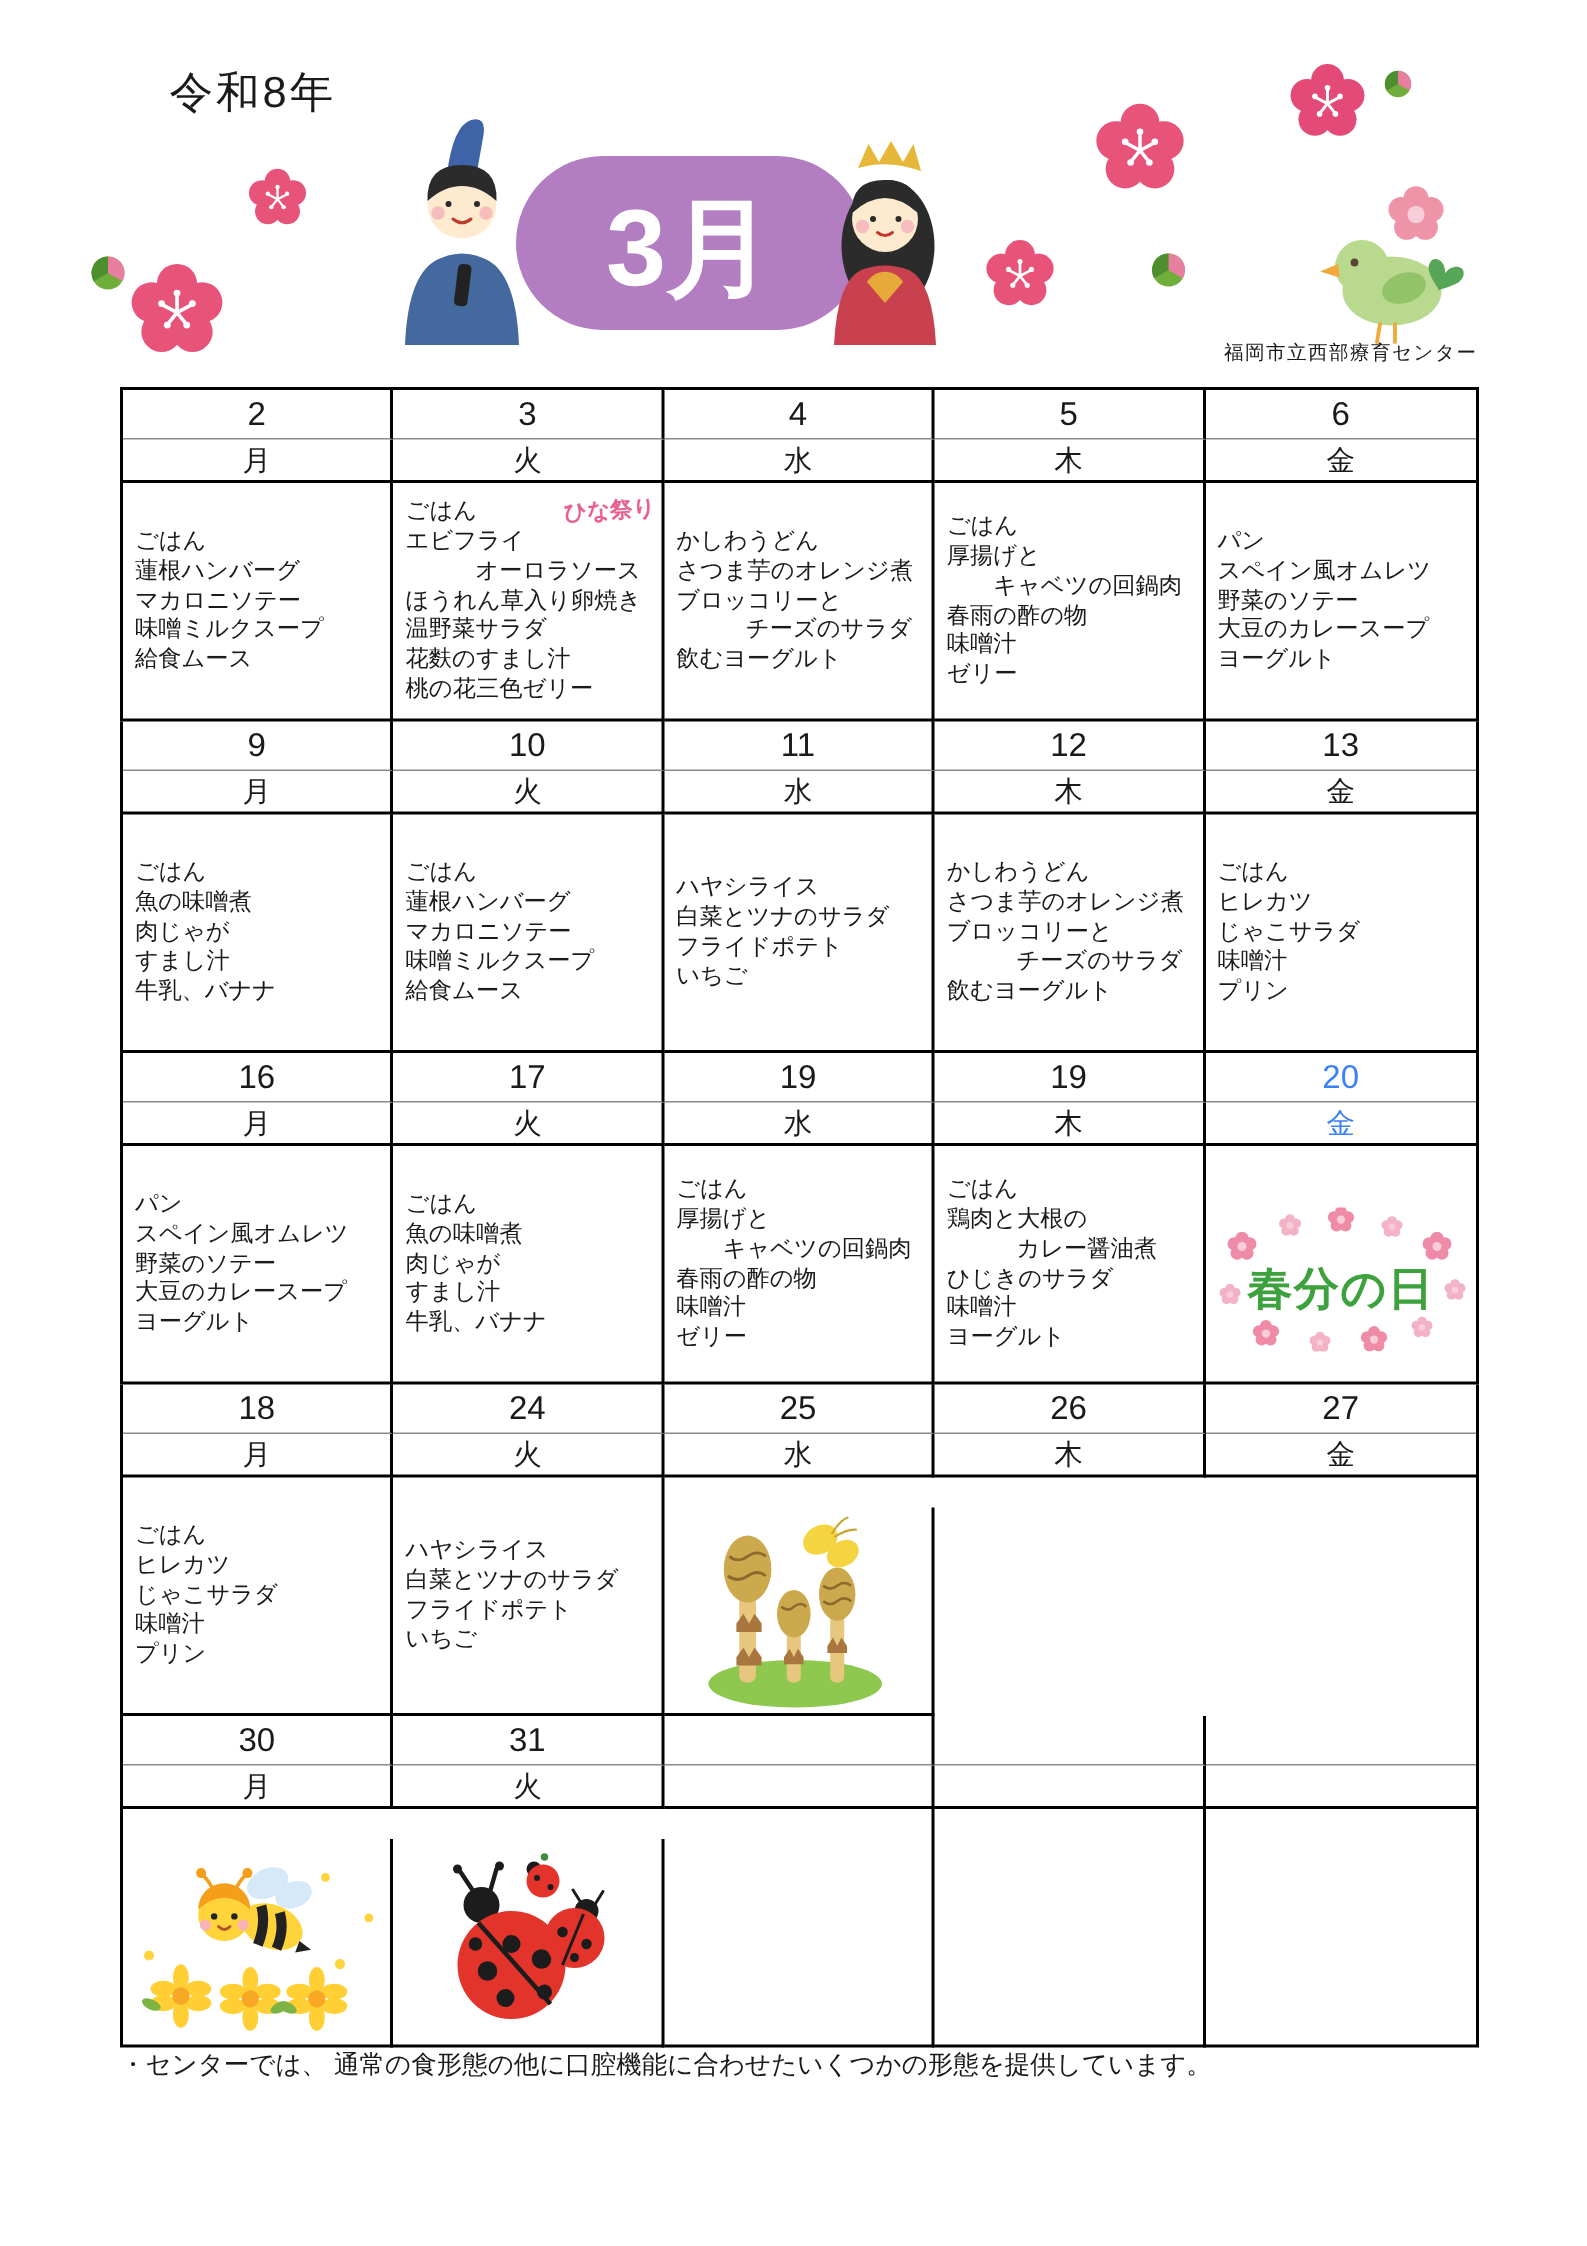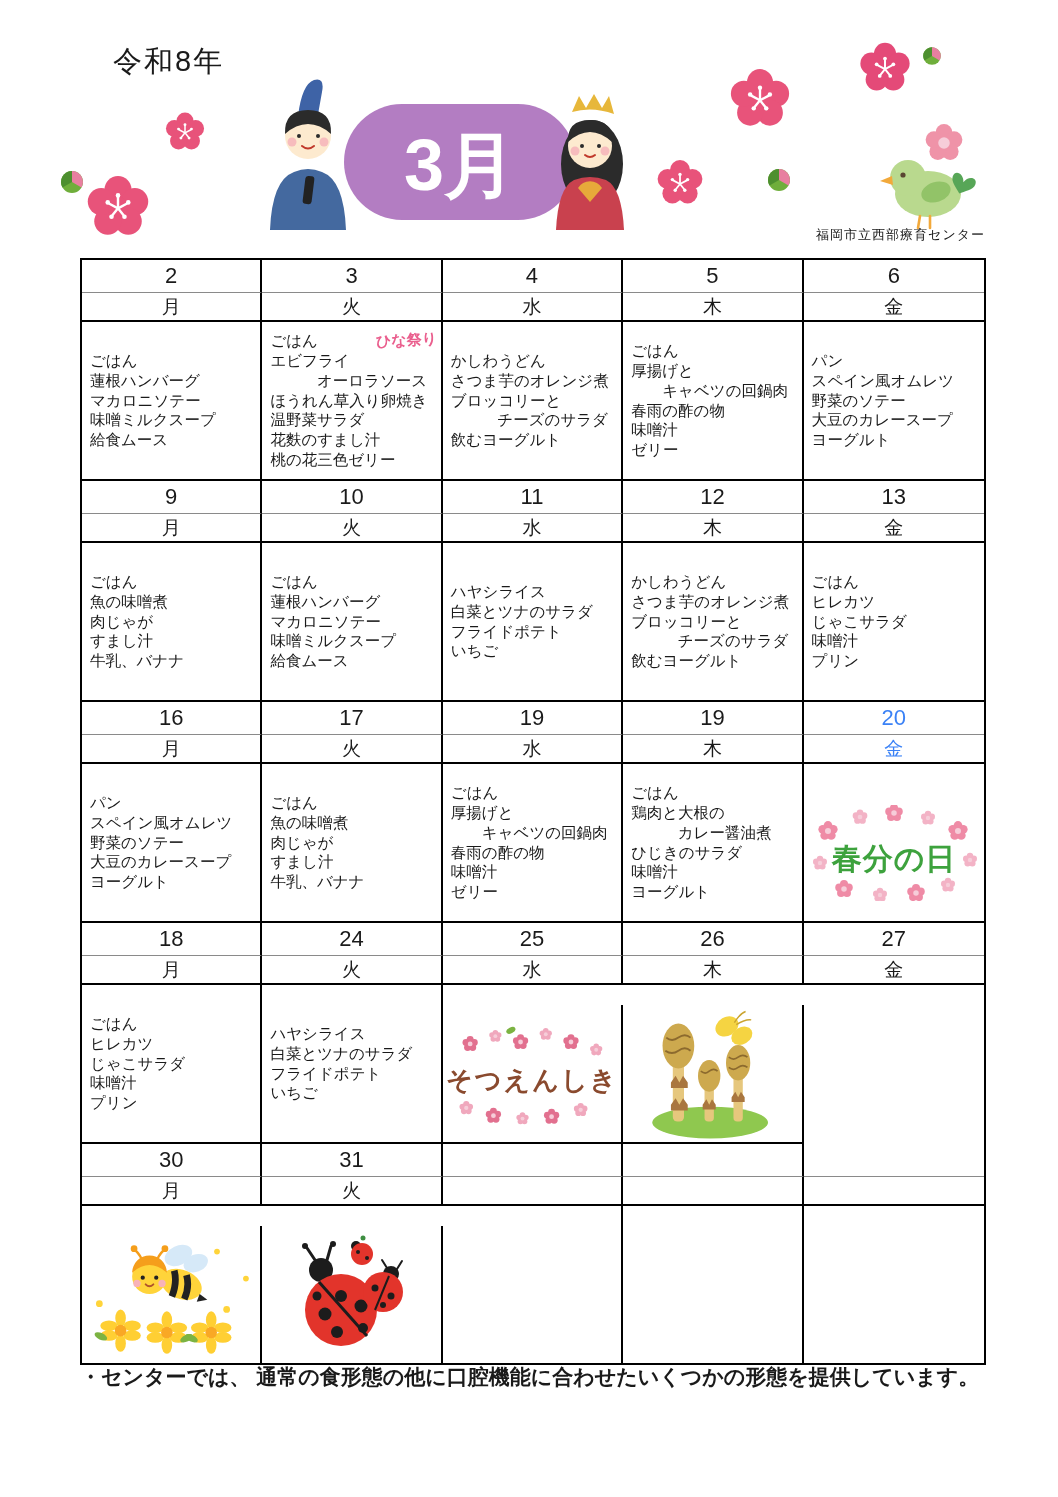--- a/index.html
+++ b/index.html
@@ -20,21 +20,21 @@
   .dc{display:flex;align-items:center;justify-content:center;font-size:22px;border-bottom:1px solid #8a8a8a;}
   .yc{display:flex;align-items:center;justify-content:center;font-size:19px;border-bottom:2px solid #000;}
   .mc{position:relative;display:flex;align-items:center;border-bottom:2px solid #000;}
   .mt{white-space:pre-line;font-size:15.5px;line-height:19.8px;padding:2px 3px 2px 8px;width:100%;}
   .red{color:#3b82f6;}
   .c-center{justify-content:center;margin-top:20px;}
   .spring-break{font-size:17px;text-align:center;width:100%;}
   .badge{position:absolute;top:9px;right:4px;font-size:15px;font-weight:bold;color:#ea5f8e;transform:rotate(-3deg);}
 
   
-  .notes{position:absolute;left:80px;top:1366px;width:930px;font-size:21px;line-height:21.5px;font-weight:bold;}
+  .notes{position:absolute;left:80px;top:1366px;width:930px;font-size:17px;line-height:21.5px;}
 
   svg text{font-family:"Liberation Sans","DejaVu Sans",sans-serif;}
   .hidden-defs{position:absolute;width:0;height:0;}
 </style>
 </head>
 <body>
 
 <svg class="hidden-defs" aria-hidden="true">
   <defs>
     <g id="plum">
@@ -310,37 +310,20 @@
 味噌汁
 プリン</div>
         </div>
       <div class="mc">
           <div class="mt">ハヤシライス
 白菜とツナのサラダ
 フライドポテト
 いちご</div>
         </div>
       <div class="mc c-center">
-        <svg width="184" height="106" viewBox="0 0 184 106">
-          <use href="#sakura" transform="translate(28,22) scale(0.45)" style="color:#e2708f"></use>
-          <use href="#sakura" transform="translate(54,14) scale(0.36)" style="color:#f0a8bd"></use>
-          <use href="#sakura" transform="translate(80,20) scale(0.45)" style="color:#e2708f"></use>
-          <use href="#sakura" transform="translate(106,12) scale(0.36)" style="color:#f0a8bd"></use>
-          <use href="#sakura" transform="translate(132,20) scale(0.45)" style="color:#e2708f"></use>
-          <use href="#sakura" transform="translate(158,28) scale(0.36)" style="color:#f0a8bd"></use>
-          <ellipse cx="70" cy="8" rx="5" ry="3" fill="#7cb342" transform="rotate(-25 70 8)"></ellipse>
-          <use href="#sakura" transform="translate(24,88) scale(0.4)" style="color:#f0a8bd"></use>
-          <use href="#sakura" transform="translate(52,96) scale(0.45)" style="color:#e2708f"></use>
-          <use href="#sakura" transform="translate(82,99) scale(0.36)" style="color:#f0a8bd"></use>
-          <use href="#sakura" transform="translate(112,97) scale(0.45)" style="color:#e2708f"></use>
-          <use href="#sakura" transform="translate(142,90) scale(0.4)" style="color:#f0a8bd"></use>
-          <text x="92" y="68" font-size="27" font-weight="bold" fill="#8a4a2e" text-anchor="middle" letter-spacing="2">そつえんしき</text>
-        </svg>
-      </div>
-      <div class="mc c-center">
         <svg width="150" height="140" viewBox="0 0 160 150">
           <ellipse cx="78" cy="127" rx="62" ry="17" fill="#8fc84f"></ellipse>
           <g>
             <rect x="38" y="58" width="12" height="68" rx="5" fill="#e6c77d"></rect>
             <path d="M36,84 l5,-7 l4,7 l4,-7 l5,7 l0,6 l-18,0 Z" fill="#a9763f"></path>
             <path d="M36,108 l5,-7 l4,7 l4,-7 l5,7 l0,6 l-18,0 Z" fill="#a9763f"></path>
             <ellipse cx="44" cy="45" rx="17" ry="24" fill="#cda94e"></ellipse>
             <path d="M31,36 q6,5 13,0 q7,-5 13,0 M30,50 q7,5 14,0 q7,-5 13,0" stroke="#8c6a2e" stroke-width="2" fill="none"></path>
           </g>
           <g>

